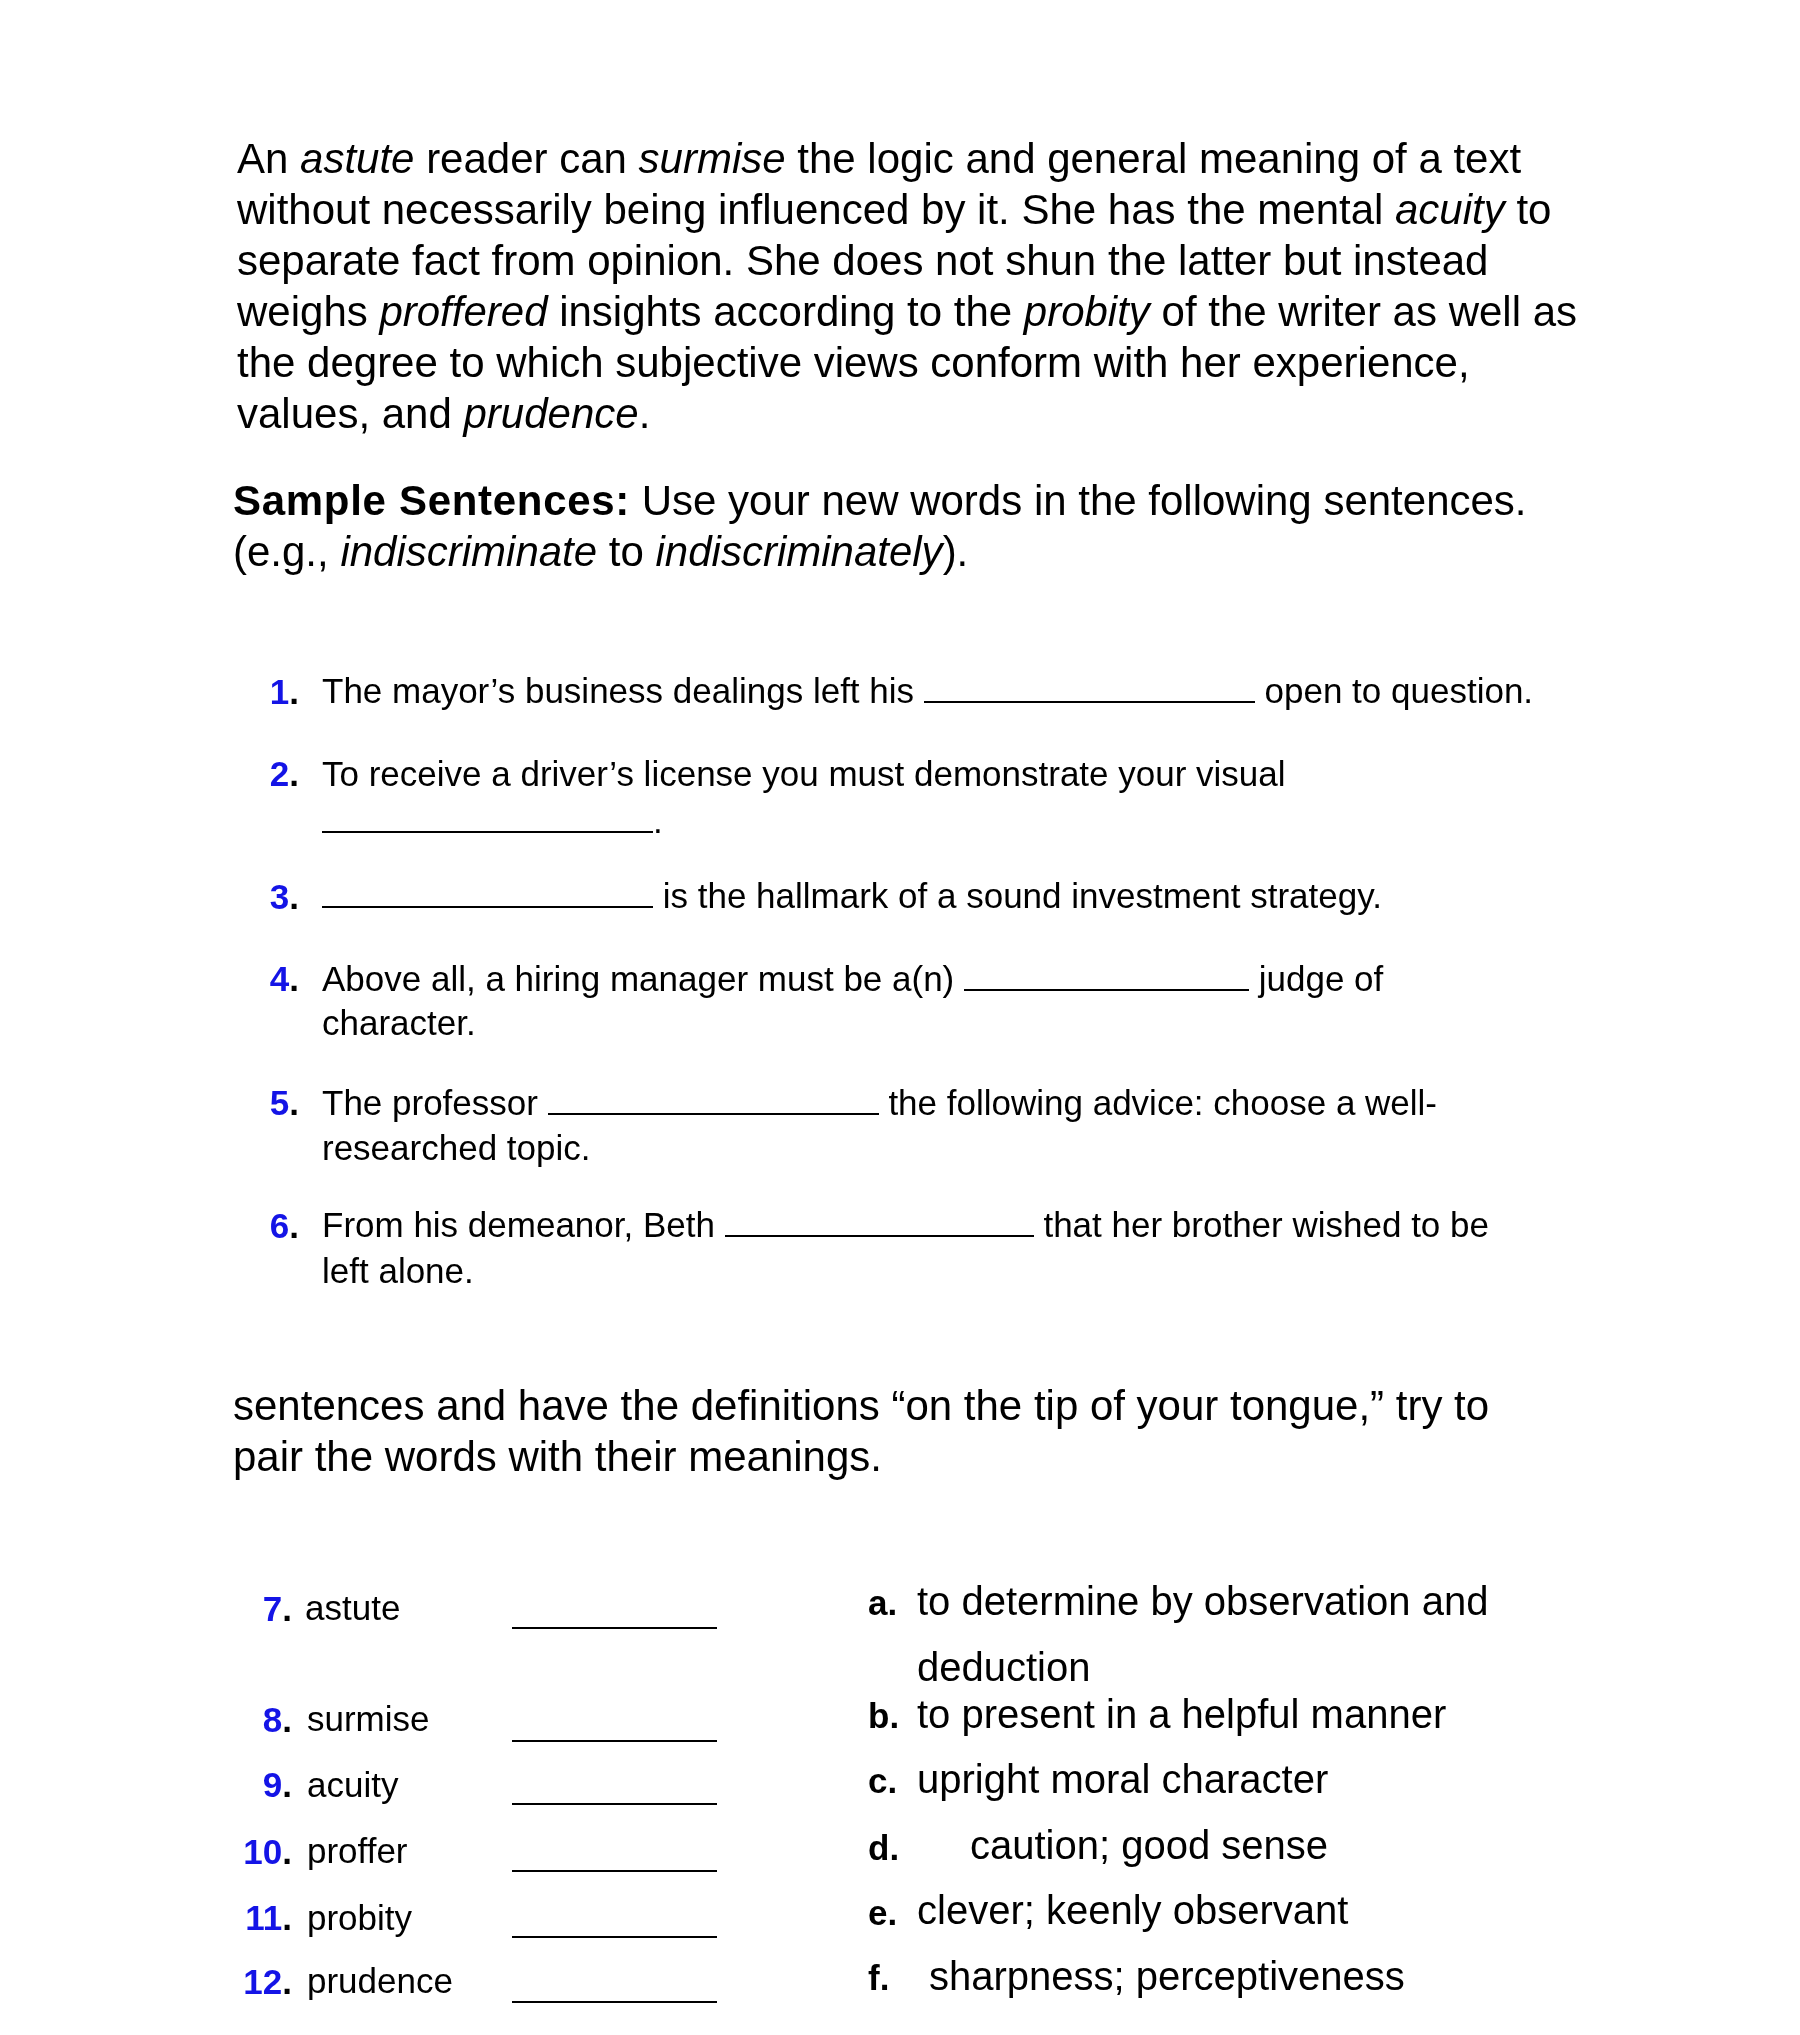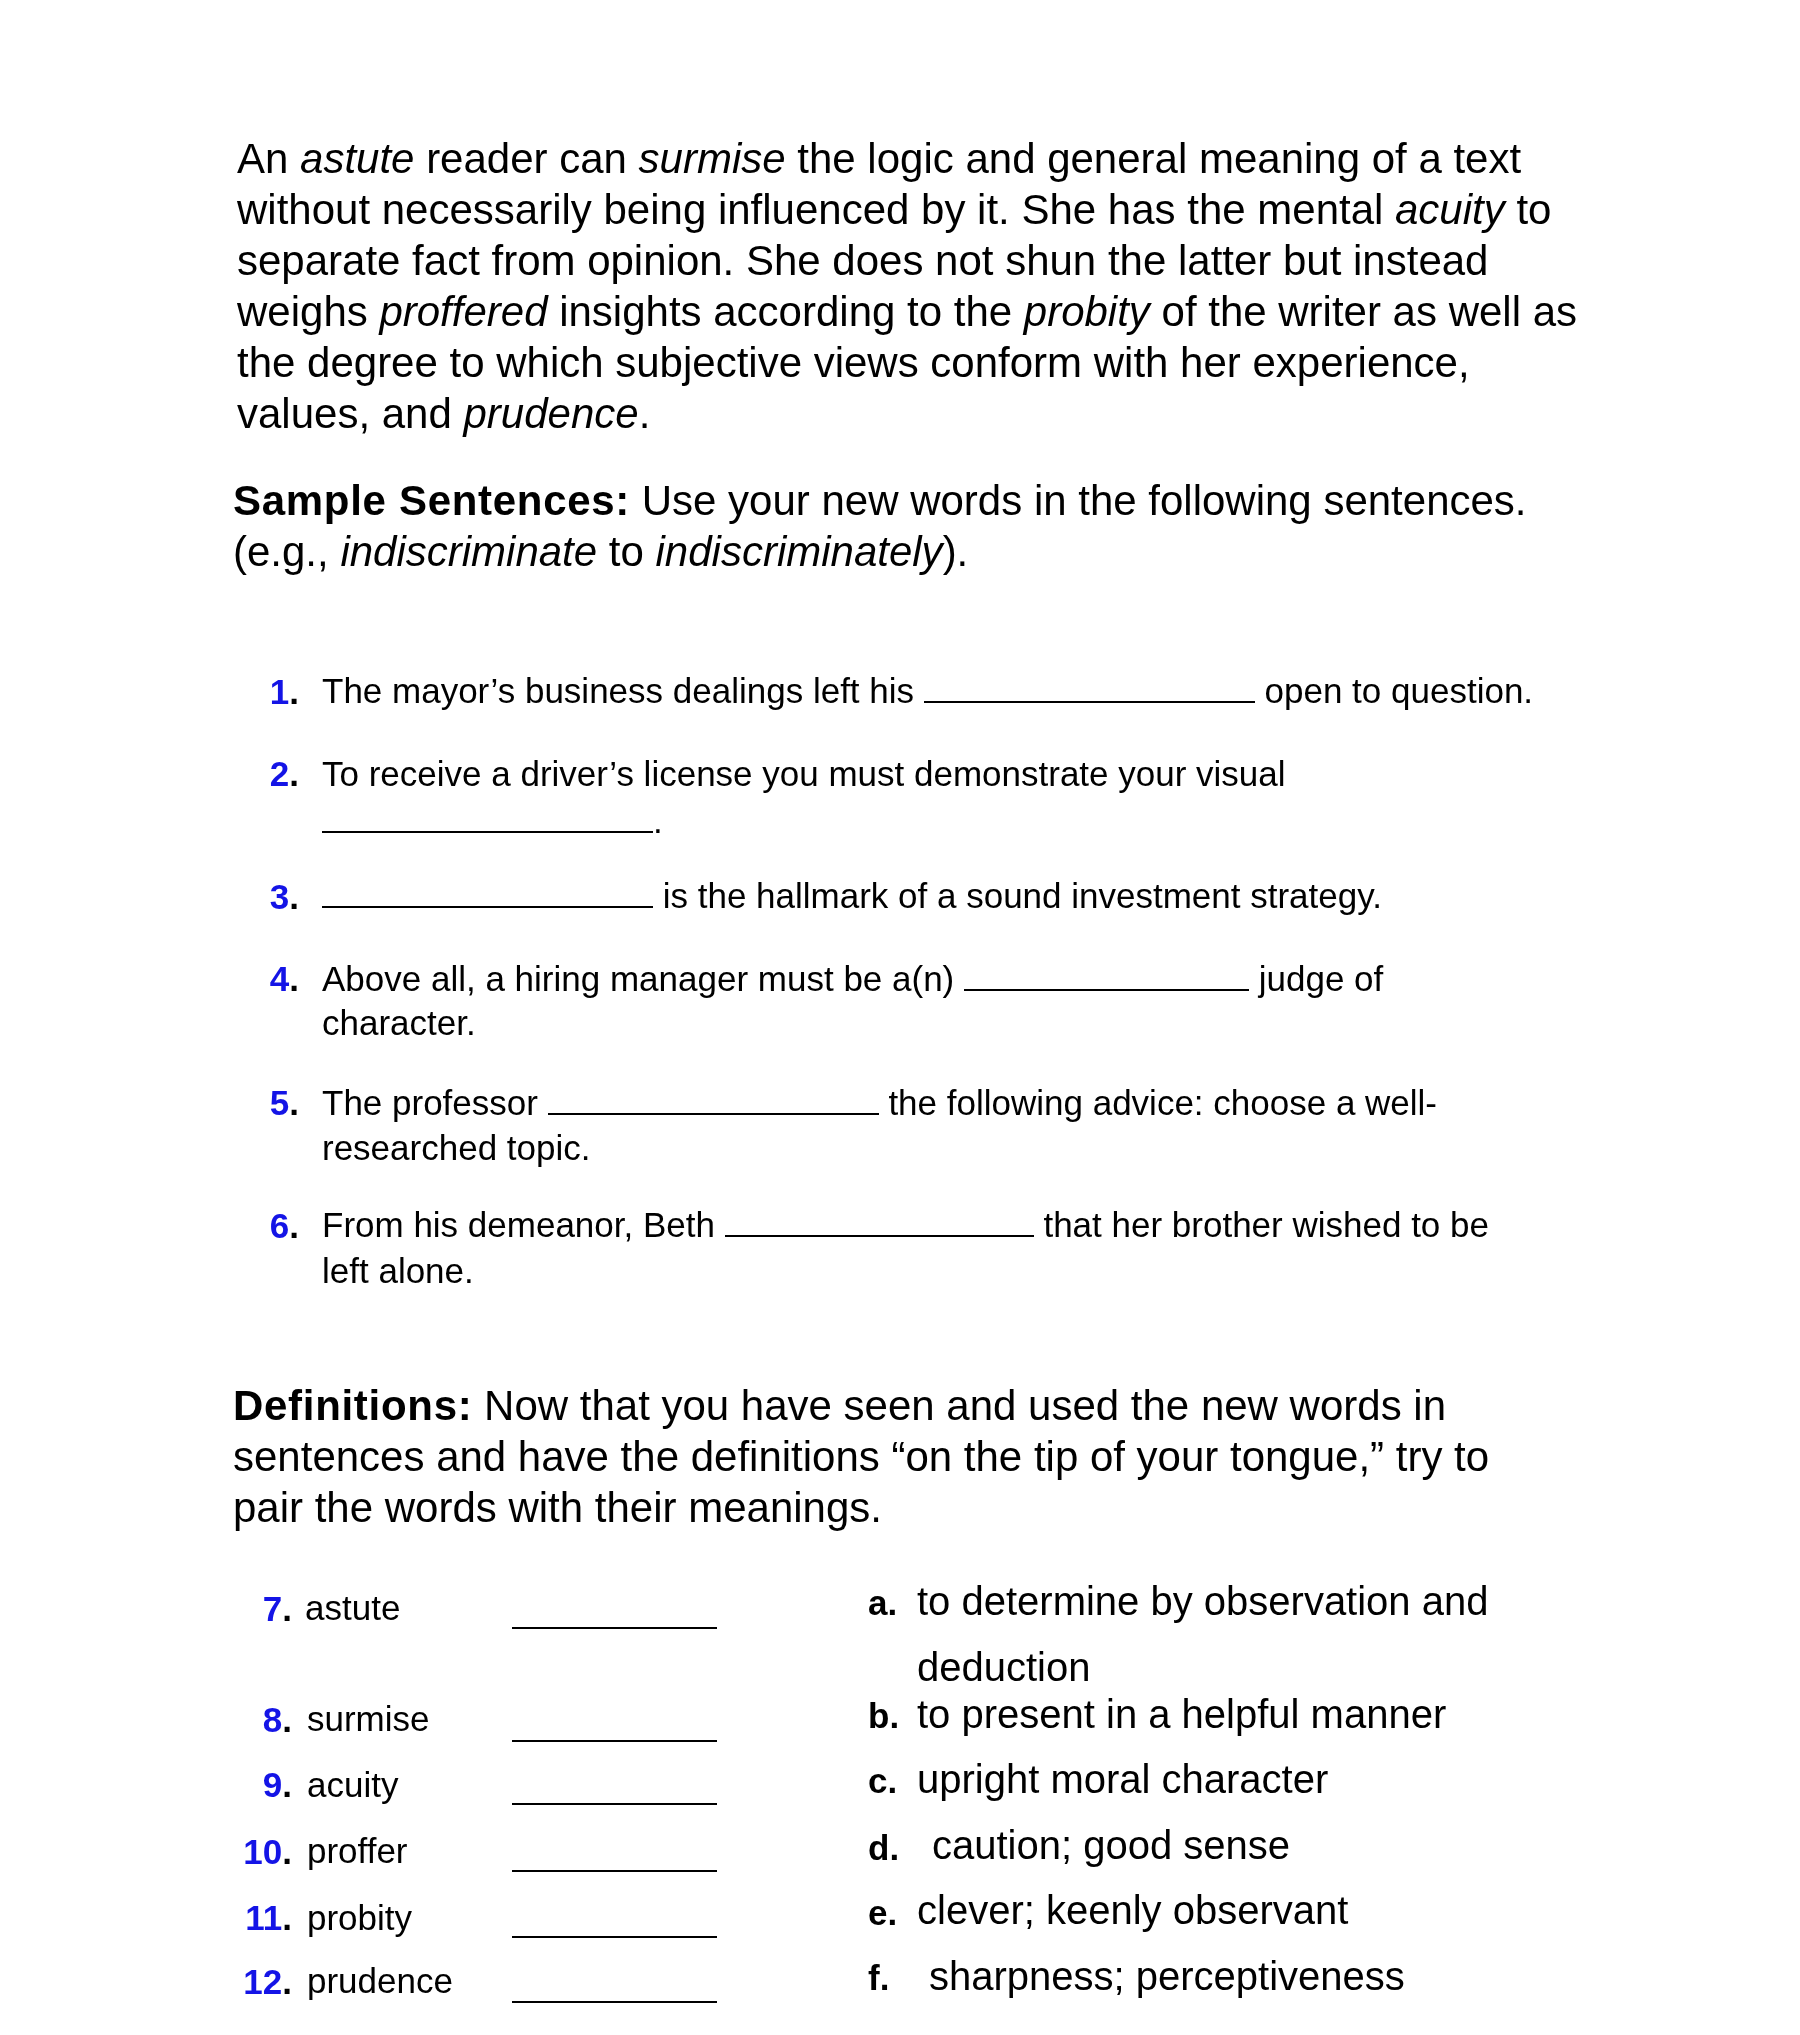--- a/index.html
+++ b/index.html
@@ -62,21 +62,20 @@
 </div>
 <div class="q" style="left:322px; top:1126px;">researched topic.</div>
 
 <div class="num" style="left:258px; top:1206px; width:41px;"><span>6</span><span class="dot">.</span></div>
 <div class="q" style="left:322px; top:1203px;">
   <span>From his demeanor, Beth </span><span class="blank" style="width:309px;"></span><span> that her brother wished to be</span>
 </div>
 <div class="q" style="left:322px; top:1249px;">left alone.</div>
 
 <div class="heading-block" style="top:1380px;">
-  <div><b>Definitions:</b><span> Now that you have seen and used the new words in</span></div>
   <div>sentences and have the definitions “on the tip of your tongue,” try to</div>
   <div>pair the words with their meanings.</div>
 </div>
 
 <div class="num" style="left:224px; top:1589px; width:68px;"><span>7</span><span class="dot">.</span></div>
 <div class="q" style="left:305px; top:1586px;">astute</div>
 <div class="mline" style="left:512px; top:1627px; width:205px;"></div>
 
 <div class="num" style="left:224px; top:1700px; width:68px;"><span>8</span><span class="dot">.</span></div>
 <div class="q" style="left:307px; top:1697px;">surmise</div>
@@ -102,20 +101,20 @@
 <div class="def" style="left:917px; top:1578px;">to determine by observation and</div>
 <div class="def" style="left:917px; top:1624px;margin-top:20px;">deduction</div>
 
 <div class="letter" style="left:868px; top:1696px;">b.</div>
 <div class="def" style="left:917px; top:1691px;">to present in a helpful manner</div>
 
 <div class="letter" style="left:868px; top:1761px;">c.</div>
 <div class="def" style="left:917px; top:1756px;">upright moral character</div>
 
 <div class="letter" style="left:868px; top:1828px;">d.</div>
-<div class="def" style="left:932px; top:1822px;text-align:right;">caution; good sense</div>
+<div class="def" style="left:970px; top:1822px;text-align:right;">caution; good sense</div>
 
 <div class="letter" style="left:868px; top:1893px;">e.</div>
 <div class="def" style="left:917px; top:1887px;">clever; keenly observant</div>
 
 <div class="letter" style="left:868px; top:1958px;">f.</div>
 <div class="def" style="left:917px; top:1953px;margin-left:12px;">sharpness; perceptiveness</div>
 
 
 </body></html>

